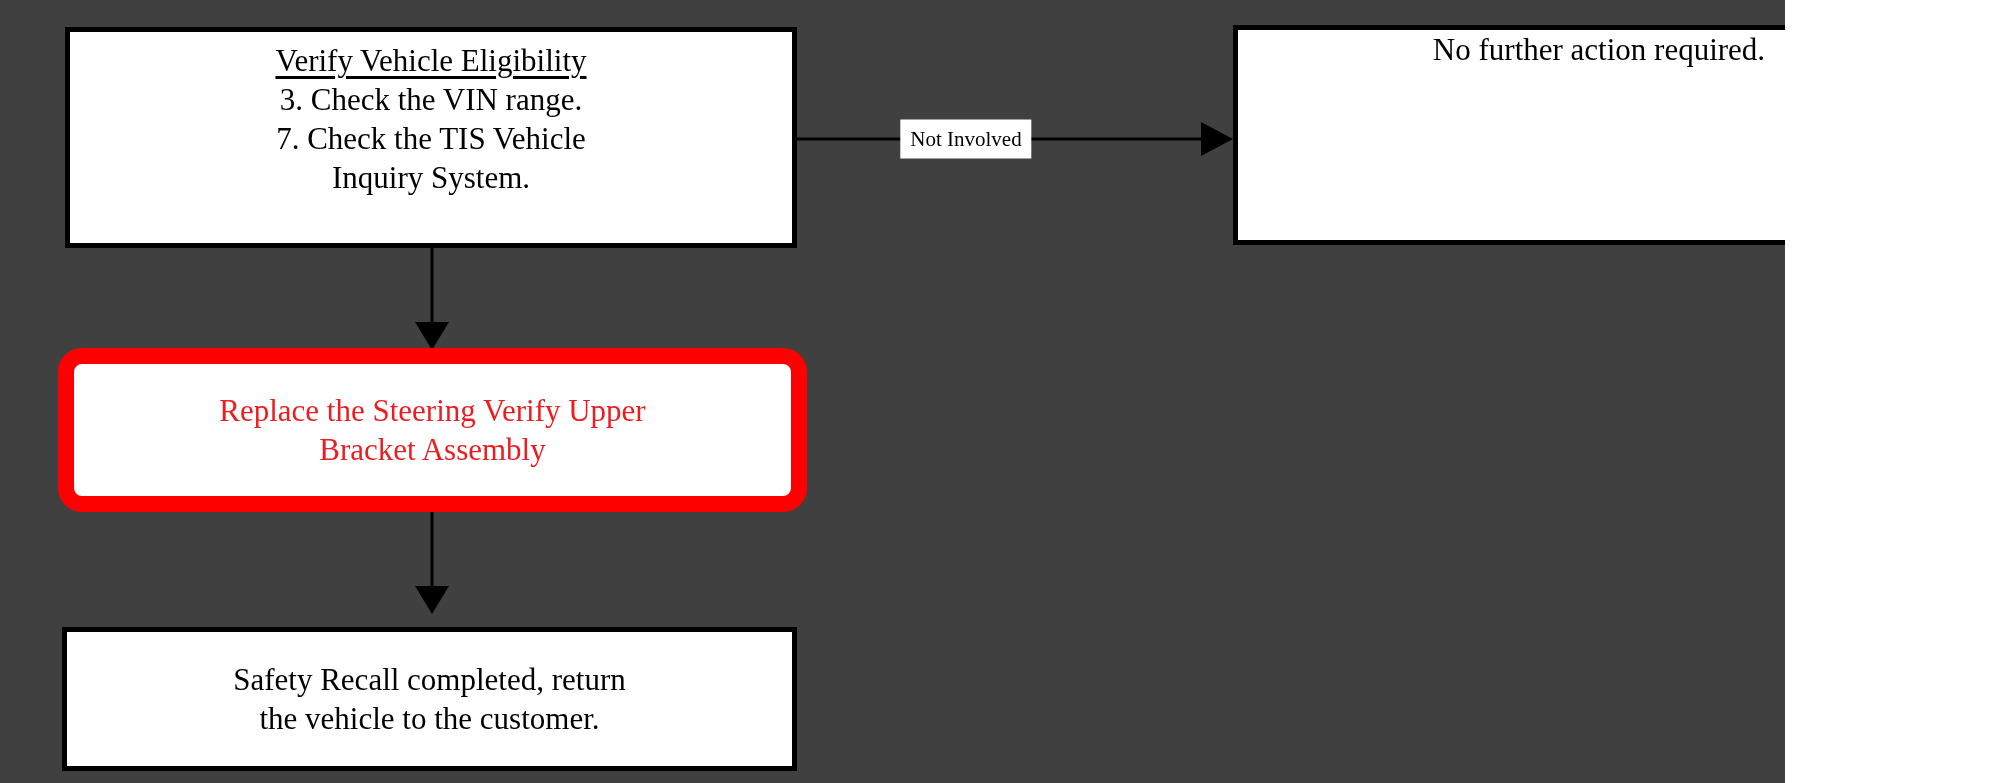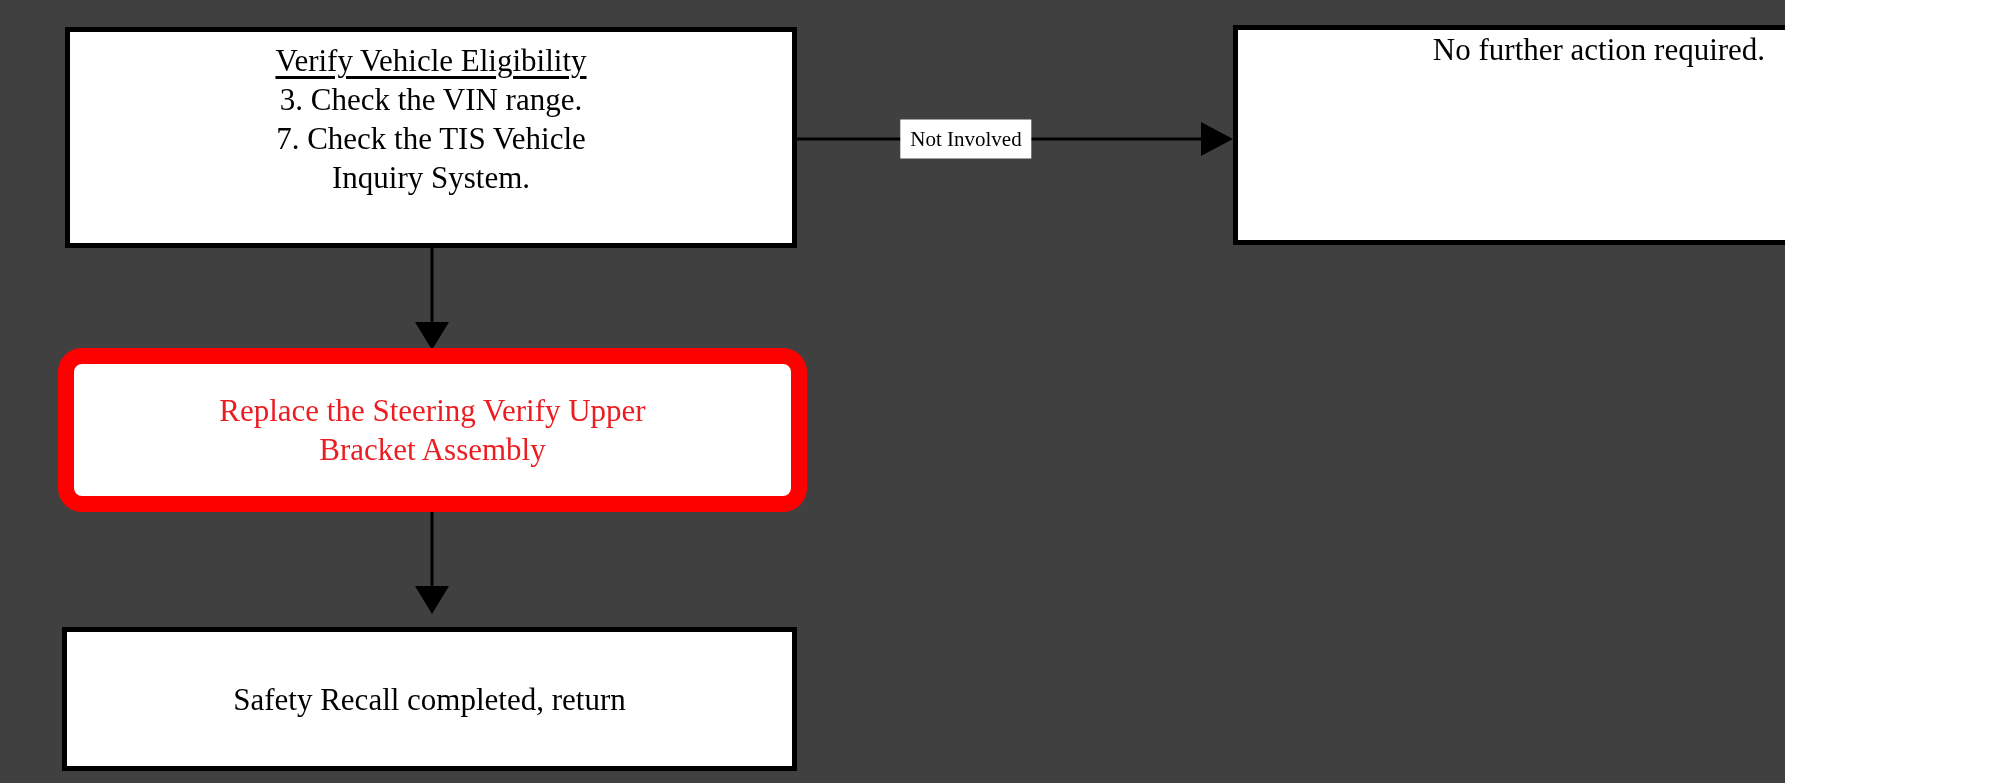--- a/index.html
+++ b/index.html
@@ -122,15 +122,16 @@
     <div>No further action required.</div>
   </div>
 
   <div class="fc-box box-replace">
     <div>Replace the Steering Verify Upper</div>
     <div>Bracket Assembly</div>
   </div>
 
   <div class="fc-box box-complete">
     <div>Safety Recall completed, return</div>
+    <div>the vehicle to the customer.</div>
   </div>
 
 </div>
 
 </body></html>

